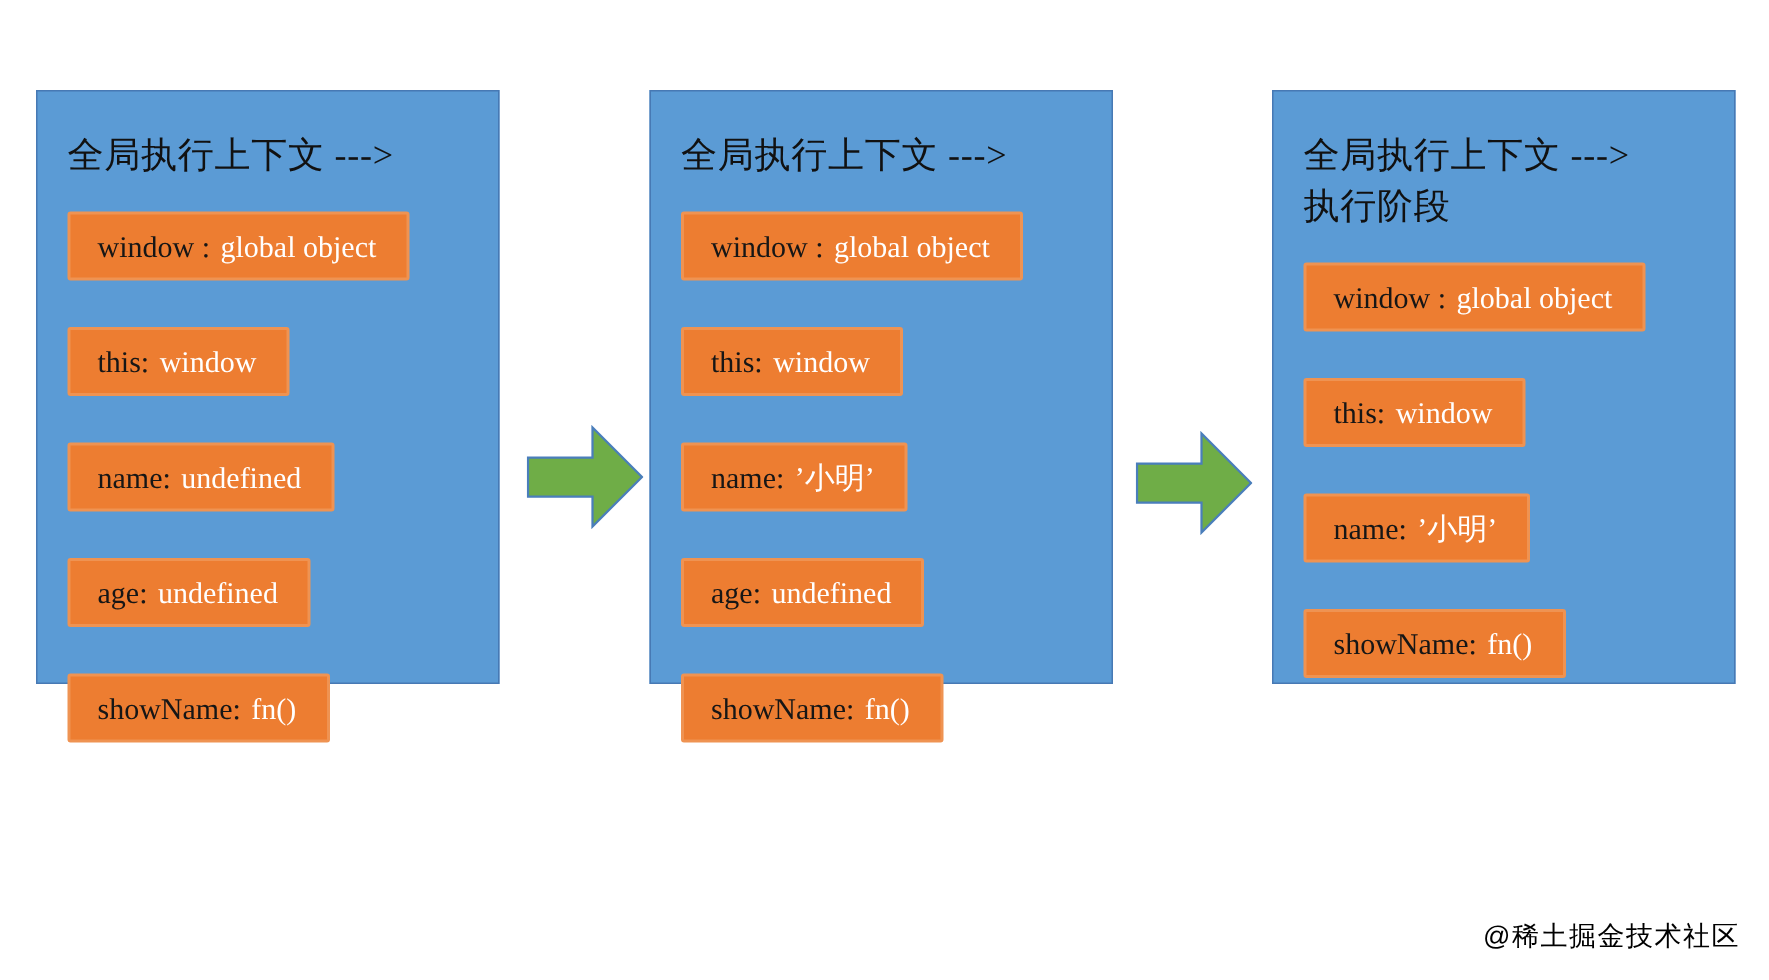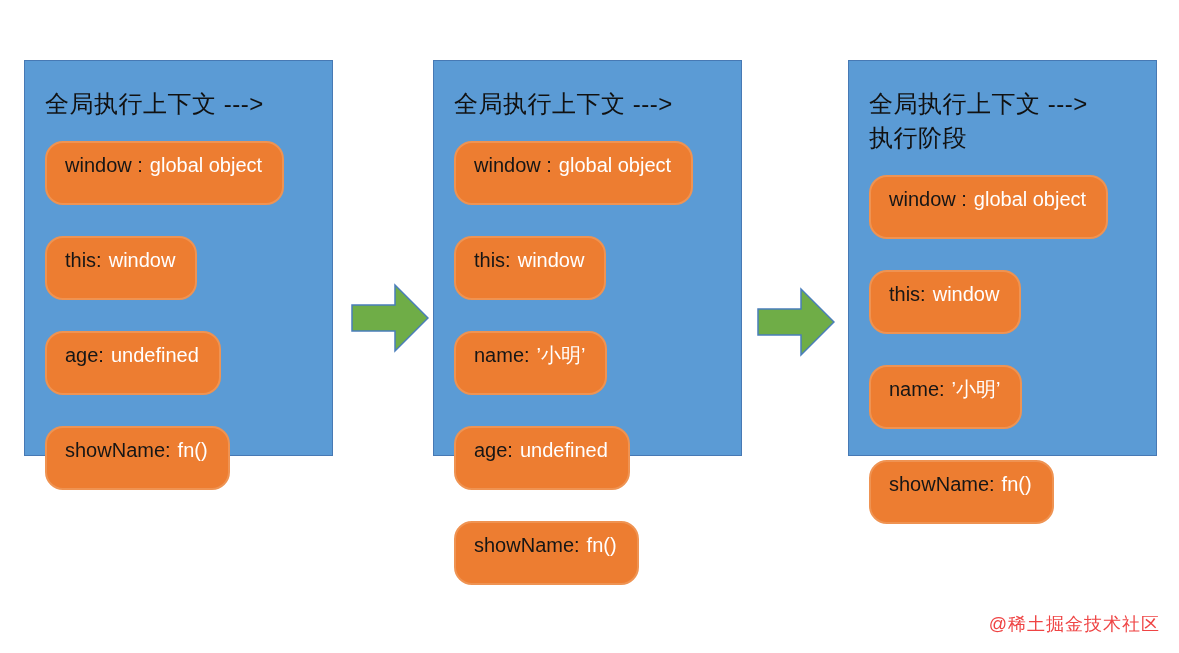--- a/index.html
+++ b/index.html
@@ -10,20 +10,21 @@
   }
   .canvas { position: absolute; inset: 0; width: 1179px; height: 653px; }
 
   .panel {
     position: absolute;
     top: 60px;
     width: 309px; height: 396px;
     background: #5B9BD5;
     border: 1px solid #4779B4;
     padding: 26px 18px 0 20px;
+    font-family: Liberation Serif, serif;
   }
   .panel-1 { left: 24px; }
   .panel-2 { left: 433px; }
   .panel-3 { left: 848px; }
 
   .panel-title {
     color: #111111;
     font-size: 24px;
     font-weight: 500;
     line-height: 34px;
@@ -32,57 +33,58 @@
   }
   .panel-title span { display: block; }
 
   .boxes { margin-top: 20px; }
 
   .vbox {
     display: block;
     width: fit-content;
     background: #ED7D31;
     border: 2px solid #EF9352;
-    border-radius: 18px;
-    padding: 10px 20px 26px 18px;
+    border-radius: 2px;
+    padding: 10px 20px 8px 18px;
     font-size: 20px;
     line-height: 24px;
     white-space: nowrap;
     margin-bottom: 31px;
   }
   .vbox .k { color: #161616; }
   .vbox .v { color: #ffffff; margin-left: 7px; }
 
   .arrow {
     position: absolute;
     width: 78px; height: 70px;
   }
   .arrow-1 { left: 351px; top: 283px; }
   .arrow-2 { left: 757px; top: 287px; }
 
   .watermark {
     position: absolute;
     right: 19px; bottom: 17px;
-    color: #ef4444;
+    color: #000000;
     font-size: 18px;
     letter-spacing: 1px;
   }
 </style>
 </head>
 <body>
 
 <div class="canvas">
 
   <section class="panel panel-1">
     <h2 class="panel-title">
       <span>全局执行上下文 ---&gt;</span>
     </h2>
     <div class="boxes">
       <div class="vbox"><span class="k">window :</span><span class="v">global object</span></div>
       <div class="vbox"><span class="k">this:</span><span class="v">window</span></div>
+      <div class="vbox"><span class="k">name:</span><span class="v">undefined</span></div>
       <div class="vbox"><span class="k">age:</span><span class="v">undefined</span></div>
       <div class="vbox"><span class="k">showName:</span><span class="v">fn()</span></div>
     </div>
   </section>
 
   <svg class="arrow arrow-1" viewBox="0 0 78 70" aria-hidden="true">
     <polygon points="1,22 44,22 44,2 77,35 44,68 44,48 1,48" fill="#6FAD47" stroke="#4A7EBB" stroke-width="1.5" stroke-linejoin="miter"></polygon>
   </svg>
 
   <section class="panel panel-2">

